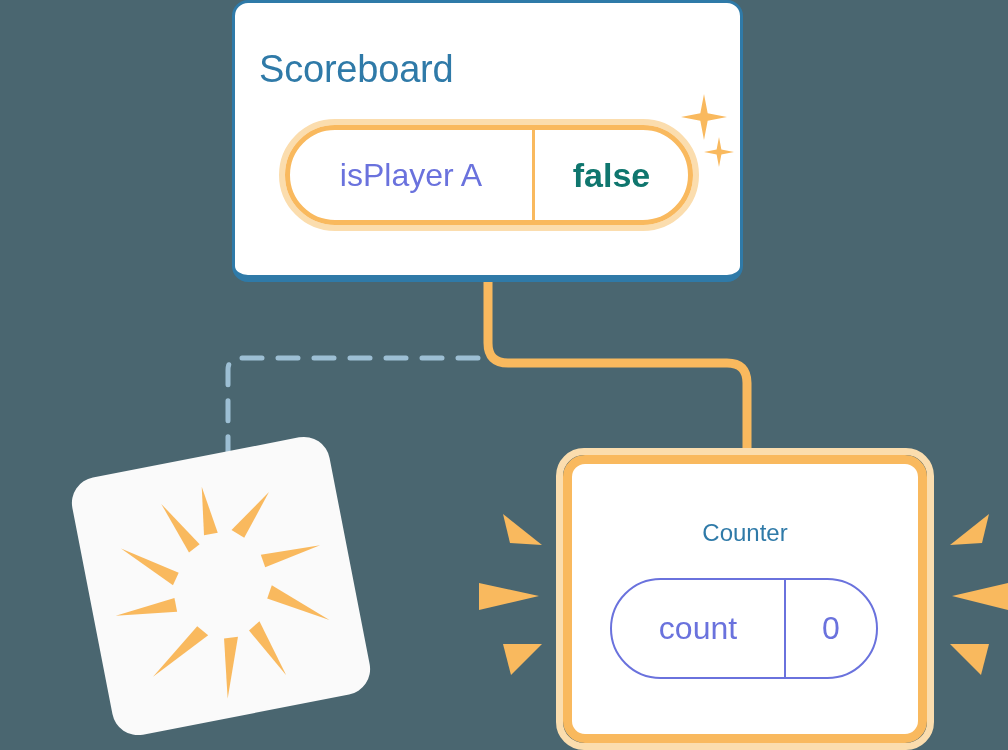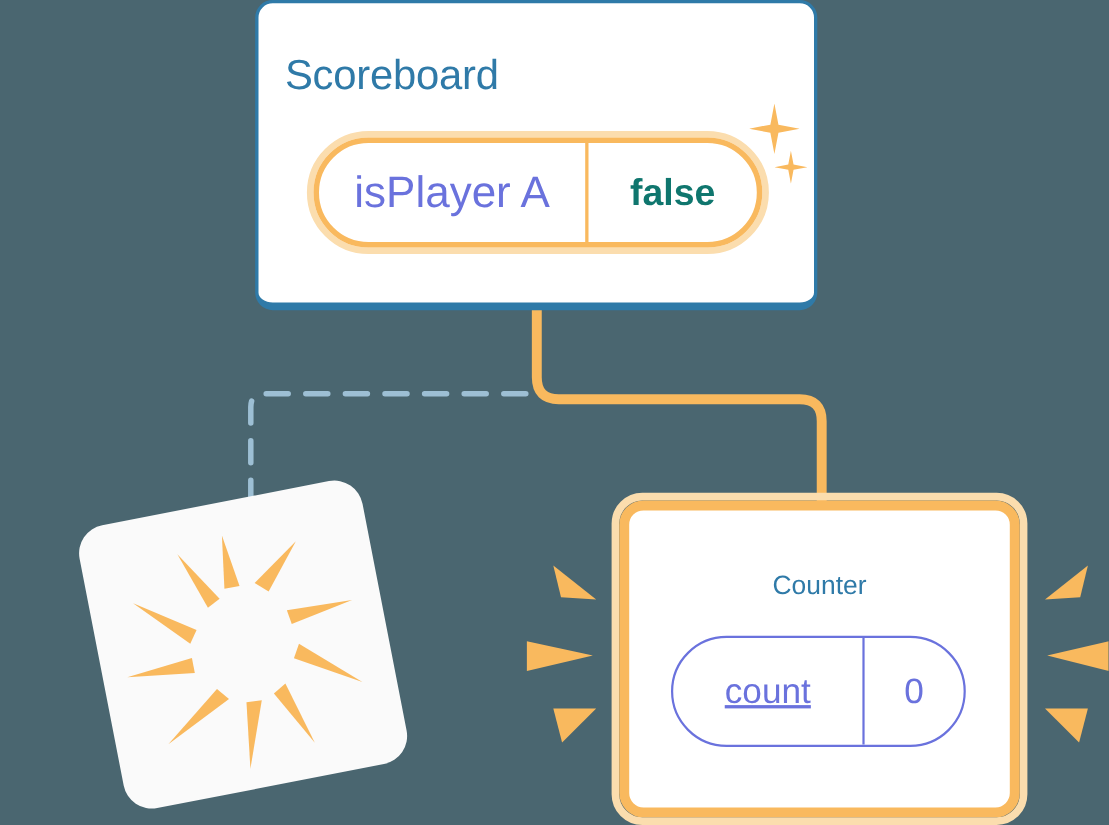--- a/index.html
+++ b/index.html
@@ -62,21 +62,21 @@
     background: #ffffff;
     display: flex;
     align-items: stretch;
     overflow: hidden;
   }
   .pill-sb-key {
     flex: 0 0 242px;
     display: flex;
     align-items: center;
     justify-content: center;
-    font-size: 40px;
+    font-size: 32px;
     color: #6a72dd;
   }
   .pill-sb-divider {
     width: 3px;
     background: #f9b95e;
     flex: 0 0 3px;
   }
   .pill-sb-val {
     flex: 1 1 auto;
     display: flex;
@@ -165,21 +165,20 @@
     overflow: hidden;
     z-index: 6;
   }
   .pill-ct-key {
     flex: 0 0 172px;
     display: flex;
     align-items: center;
     justify-content: center;
     font-size: 32px;
     color: #6a72dd;
-    text-decoration: underline;
   }
   .pill-ct-divider { width: 2px; background: #6a72dd; flex: 0 0 2px; }
   .pill-ct-val {
     flex: 1 1 auto;
     display: flex;
     align-items: center;
     justify-content: center;
     font-size: 32px;
     color: #6a72dd;
   }

